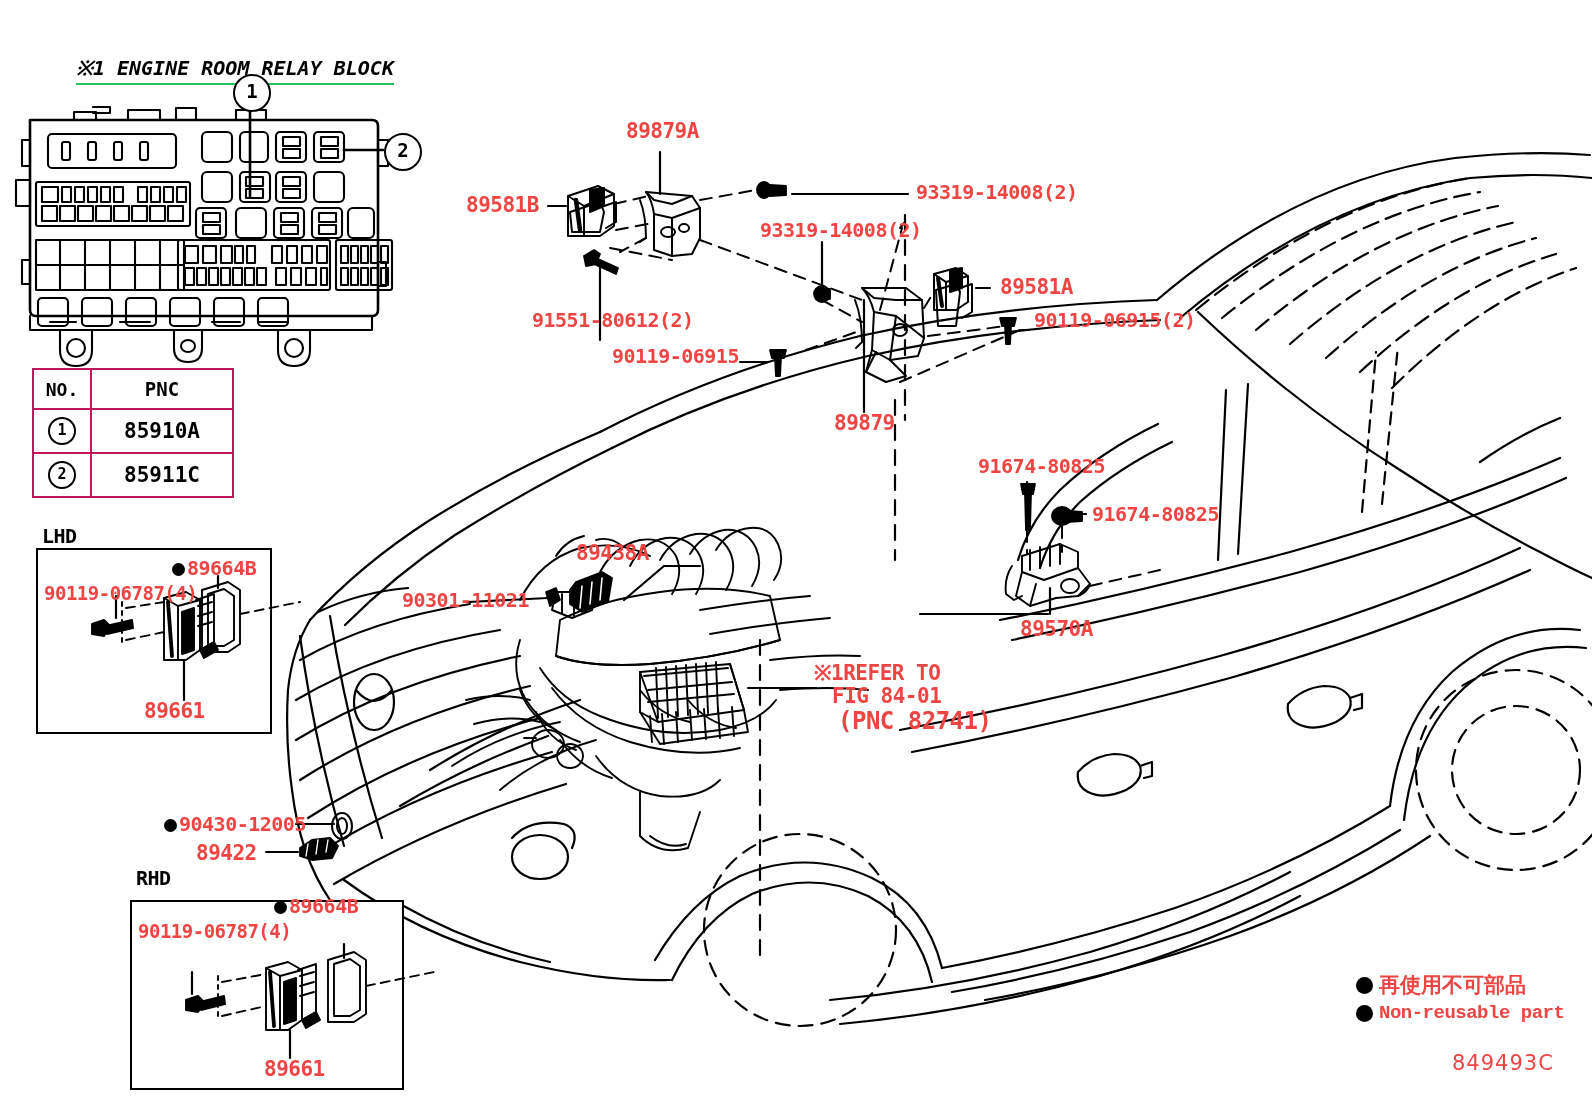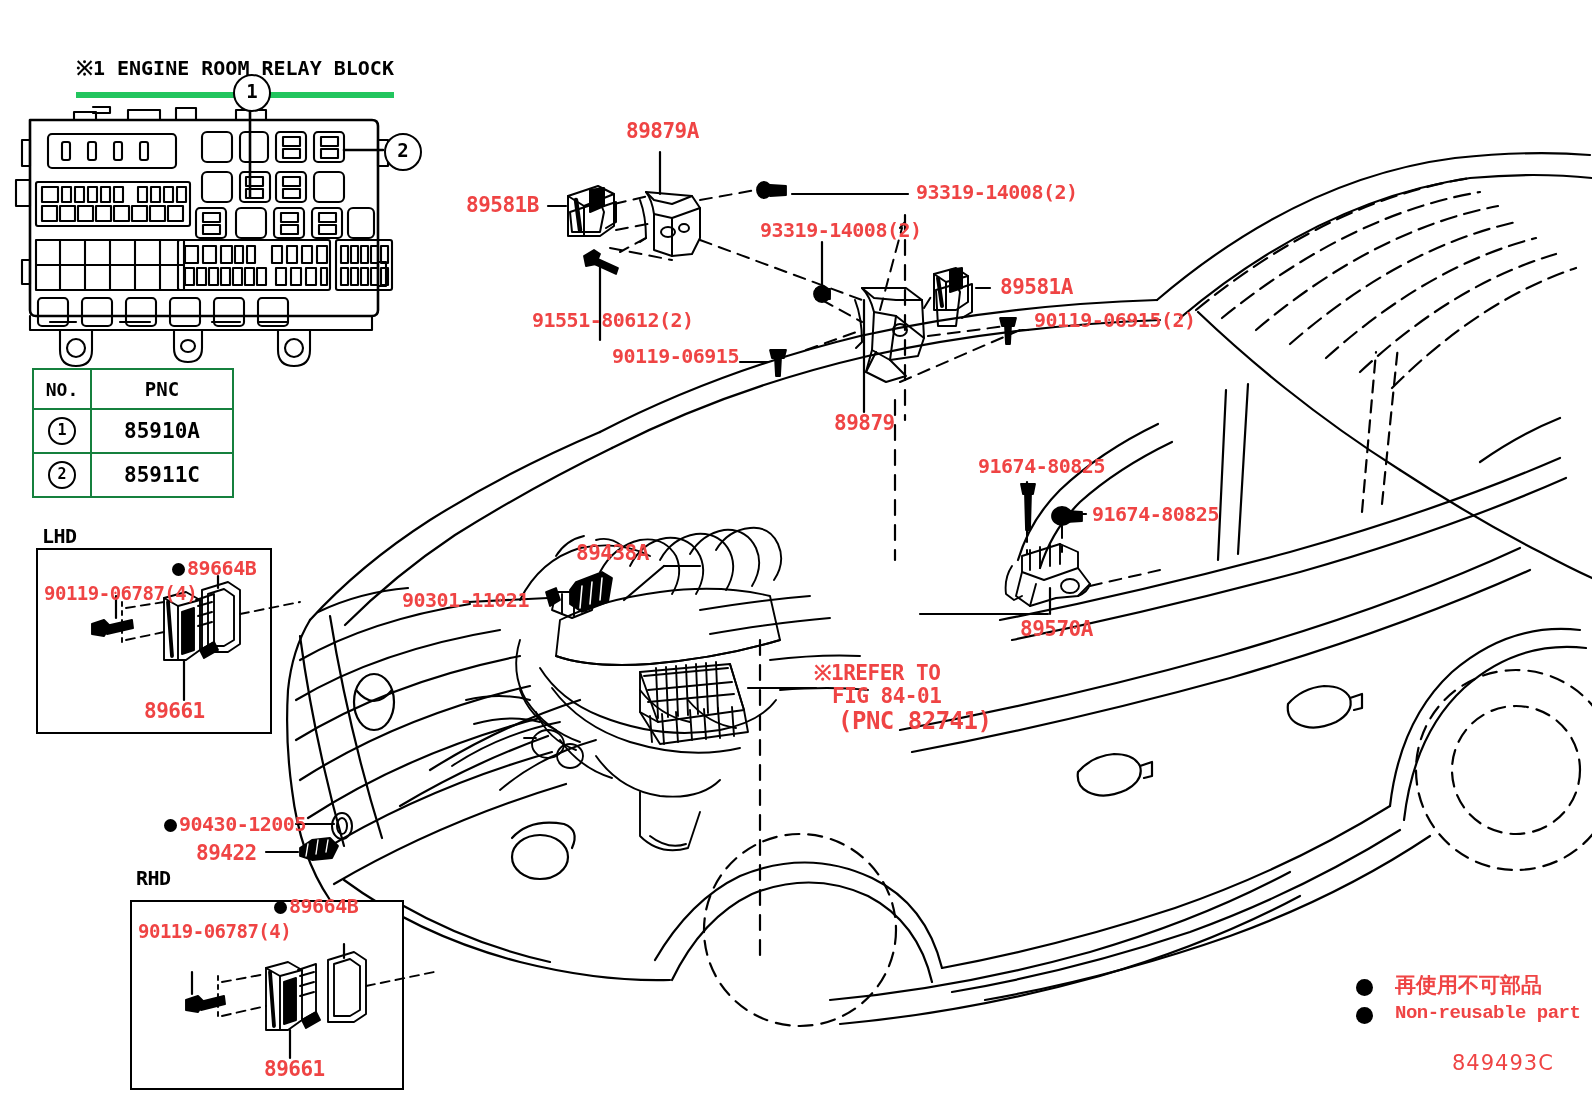--- a/index.html
+++ b/index.html
@@ -20,31 +20,31 @@
     color:#ef4444;
   }
   .lbl.s21{font-size:21px;}
   .lbl.s20{font-size:20px;}
   .lbl.s19{font-size:19px;}
   .lbl.s18{font-size:24px;}
   .lbl.cjk{font-family:"DejaVu Sans","Liberation Sans",sans-serif;font-weight:bold;font-size:21px;letter-spacing:0px;}
   .lbl.plain{font-family:Liberation Mono, monospace;font-weight:bold;font-size:19px;letter-spacing:-0.5px;}
   .lbl.idtag{font-family:"DejaVu Sans","Liberation Sans",sans-serif;font-weight:normal;font-size:21px;letter-spacing:1px;}
   .hdr{position:absolute;font-size:20px;font-weight:bold;letter-spacing:0px;white-space:pre;}
-  .hdr u{text-decoration:none;border-bottom:6px solid #22c55e;padding-bottom:12px;}
+  .hdr u{text-decoration:none;border-bottom:2px solid #22c55e;padding-bottom:3px;font-style:italic;}
   .dot{
     display:inline-block;width:13px;height:13px;border-radius:50%;
     background:#000;vertical-align:-1px;margin-right:2px;
   }
-  .legend-row{position:absolute;display:flex;align-items:flex-end;gap:22px;}
+  .legend-row{position:absolute;display:flex;align-items:center;gap:6px;}
   .legend-dot{width:17px;height:17px;border-radius:50%;background:#000;flex:0 0 auto;}
   
   #pnc-table{position:absolute;border-collapse:collapse;}
   #pnc-table td,#pnc-table th{
-    border:2px solid #15803d;font-family:"DejaVu Sans Mono","Liberation Mono",monospace;
+    border:2px solid #be185d;font-family:"DejaVu Sans Mono","Liberation Mono",monospace;
     font-weight:bold;text-align:center;padding:0;
   }
   #pnc-table .c-no{width:56px;height:38px;font-size:18px;}
   #pnc-table .c-pnc{width:140px;height:38px;font-size:19px;}
   #pnc-table .body td{height:42px;font-size:21px;}
   #pnc-table .body .c-no{font-size:17px;}
   .circnum{
     display:inline-block;width:24px;height:24px;line-height:23px;border:2px solid #000;
     border-radius:50%;font-size:15px;text-align:center;font-weight:bold;
   }

